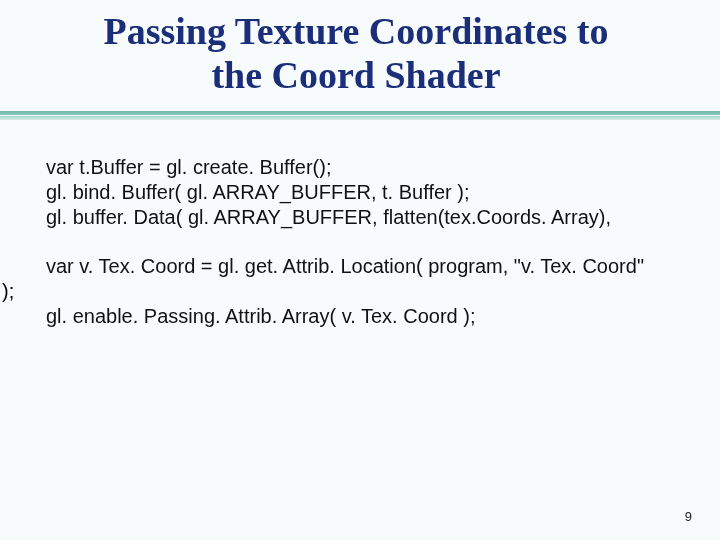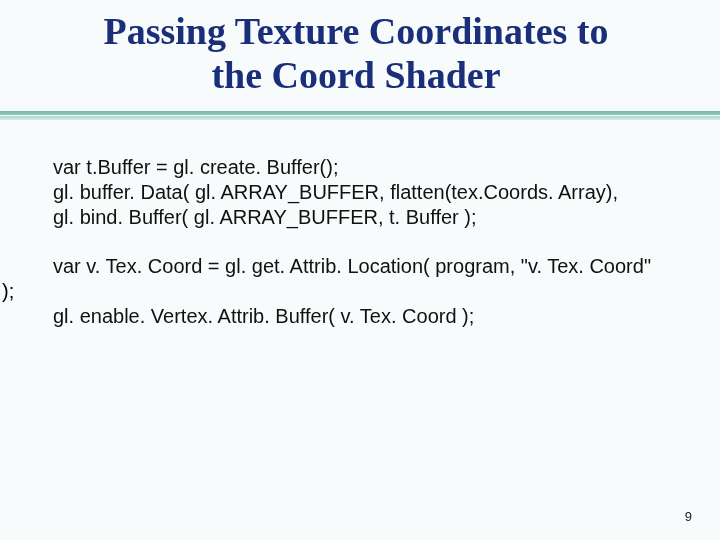--- a/index.html
+++ b/index.html
@@ -37,21 +37,21 @@
     left: 0; right: 0; top: 5px;
     height: 4px;
     background: linear-gradient(to bottom, #a9d7cc, #d7ece6);
   }
   .code-block {
     padding: 0 40px 0 46px;
     color: #111;
     font-size: 20px;
     line-height: 1.25;
   }
-  .code-line { white-space: pre; margin-left: 7px; }
+  .code-line { white-space: pre; }
   .code-indent { padding-left: 210px; }
   .spacer { height: 24px; }
   .trail-paren {
     padding-left: 2px;
     font-size: 20px;
     line-height: 1.25;
   }
   .page-number {
     position: absolute;
     right: 28px;
@@ -68,27 +68,27 @@
   <div>the Coord Shader</div>
 </div>
 
 <div class="rule">
   <div class="bar-top"></div>
   <div class="bar-bottom"></div>
 </div>
 
 <div class="code-block">
   <div class="code-line">var t.Buffer = gl. create. Buffer();</div>
+  <div class="code-line">gl. bind. Buffer( gl. ARRAY_BUFFER, t. Buffer );</div>
   <div class="code-line">gl. buffer. Data( gl. ARRAY_BUFFER, flatten(tex.Coords. Array),</div>
-  <div class="code-line">gl. bind. Buffer( gl. ARRAY_BUFFER, t. Buffer );</div>
 </div>
 
 <div class="spacer"></div>
 
 <div class="code-block">
   <div class="code-line">var v. Tex. Coord = gl. get. Attrib. Location( program, "v. Tex. Coord"</div>
 </div>
 <div class="trail-paren">);</div>
 <div class="code-block">
-  <div class="code-line">gl. enable. Vertex. Attrib. Buffer( v. Tex. Coord );</div>
+  <div class="code-line">gl. enable. Passing. Attrib. Array( v. Tex. Coord );</div>
 </div>
 
 <div class="page-number">9</div>
 
 </body></html>

